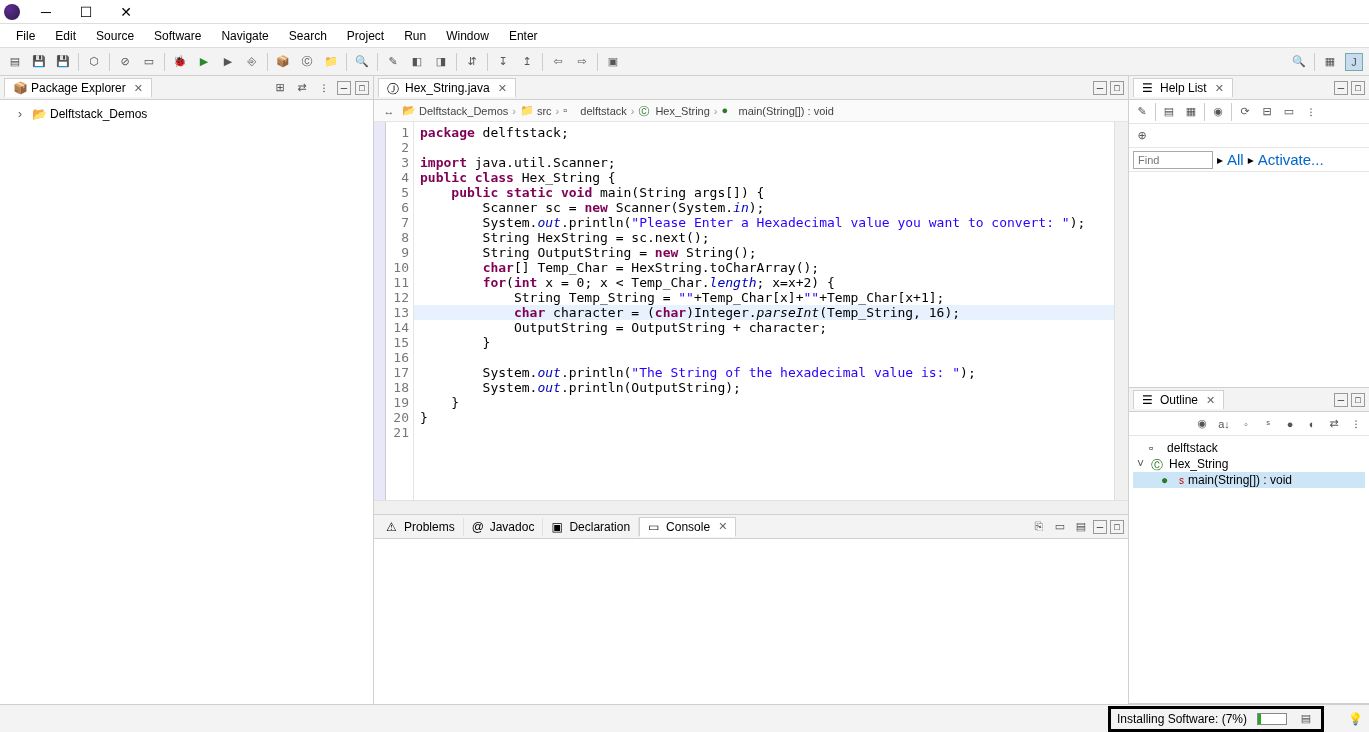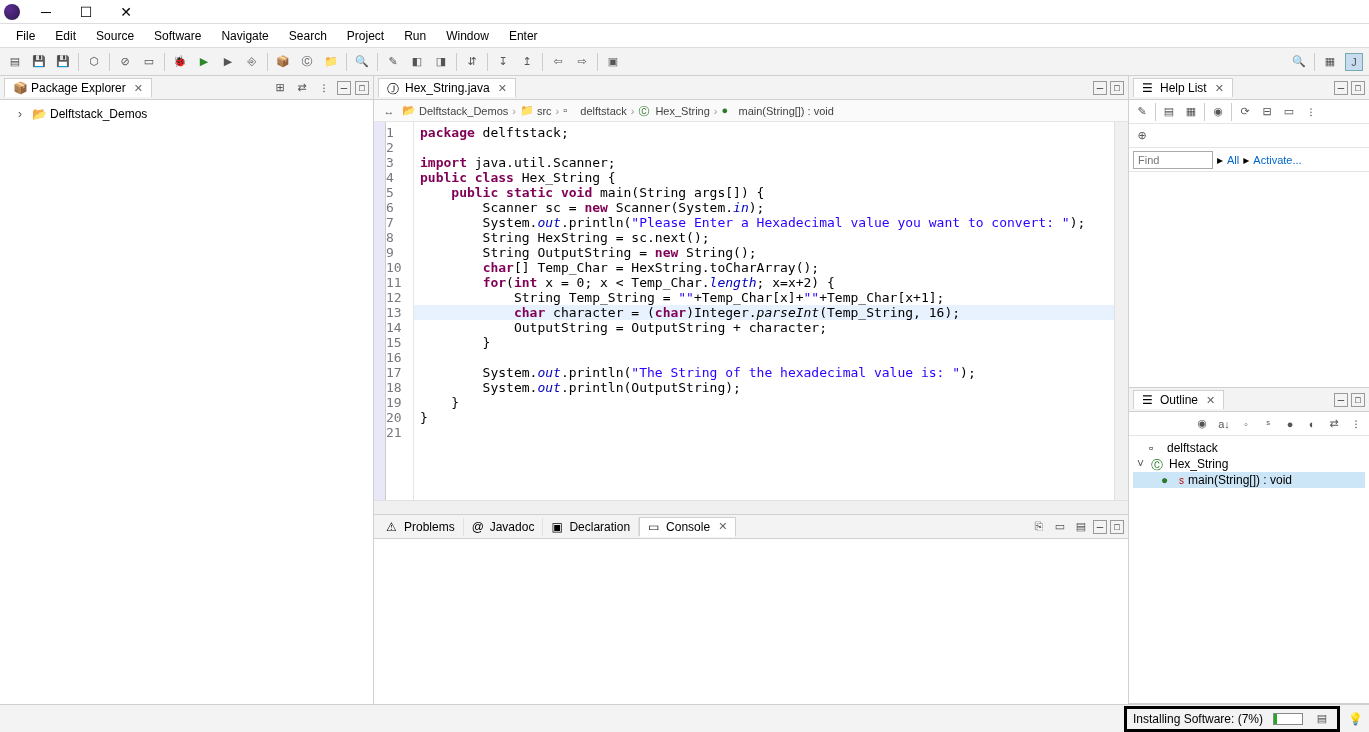--- a/index.html
+++ b/index.html
@@ -22,21 +22,21 @@
   .panel-tb-right { margin-left: auto; display: flex; gap: 4px; align-items: center; }
   .panel-body { flex: 1; padding: 6px; font-size: 12px; }
   .tree-item { display: flex; align-items: center; gap: 4px; padding: 1px 0 1px 12px; }
   .tree-caret { width: 10px; color: #555; }
   .center-panel { flex: 1; display: flex; flex-direction: column; border-right: 1px solid #d0d0d0; overflow: hidden; }
   .editor-tabs { height: 24px; background: #f3f3f3; border-bottom: 1px solid #d0d0d0; display: flex; align-items: center; padding: 0 4px; }
   .breadcrumb { height: 22px; background: #fafafa; border-bottom: 1px solid #e5e5e5; display: flex; align-items: center; padding: 0 6px; font-size: 11px; color: #444; gap: 4px; flex-wrap: nowrap; }
   .breadcrumb .sep { color: #999; }
   .breadcrumb .crumb { display: inline-flex; align-items: center; gap: 3px; }
   .editor { flex: 1; display: flex; font-family: Consolas, monospace; font-size: 13px; background: #fff; overflow: auto; position: relative; }
-  .gutter { width: 28px; background: #fff; color: #787878; border-right: 1px solid #e5e5e5; padding: 3px 4px 3px 0; line-height: 15px; }
+  .gutter { width: 28px; background: #fff; text-align: right; color: #787878; border-right: 1px solid #e5e5e5; padding: 3px 4px 3px 0; line-height: 15px; }
   .code { flex: 1; padding: 3px 6px; line-height: 15px; white-space: pre; }
   .margin { width: 12px; background: #e8e8f8; border-right: 1px solid #ccc; }
   .over-ruler { width: 14px; background: #f0f0f0; border-left: 1px solid #e0e0e0; }
   .hl-line { position: absolute; left: 40px; right: 14px; height: 15px; background: #e8f2fe; z-index: 0; }
   .code, .gutter, .margin { position: relative; z-index: 1; }
   .kw { color: #7f0055; font-weight: bold; }
   .str { color: #2a00ff; }
   .fld { color: #0000c0; font-style: italic; }
   .mth { font-style: italic; }
   .bottom-dock { height: 190px; border-top: 1px solid #d0d0d0; display: flex; flex-direction: column; background: #fff; }
@@ -45,26 +45,26 @@
   .btab.active { background: #fff; border: 1px solid #d0d0d0; border-bottom: 1px solid #fff; }
   .btab .x { font-size: 11px; color: #666; padding-left: 4px; }
   .console-body { flex: 1; padding: 4px 8px; font-size: 12px; }
   .right-col { width: 240px; display: flex; flex-direction: column; }
   .right-panel { background: #fff; border-bottom: 1px solid #d0d0d0; display: flex; flex-direction: column; }
   .rp-top { flex: 0 0 312px; }
   .rp-bottom { flex: 1; }
   .task-toolbar { height: 24px; border-bottom: 1px solid #e5e5e5; display: flex; align-items: center; padding: 0 4px; gap: 4px; }
   .task-row2 { height: 24px; border-bottom: 1px solid #e5e5e5; display: flex; align-items: center; padding: 0 4px; gap: 4px; }
   .task-find { width: 80px; height: 18px; border: 1px solid #aaa; font-size: 11px; padding: 1px 4px; }
-  .task-link { color: #0066cc; font-size: 11px; cursor: default; }
+  .task-link { color: #0066cc; font-size: 15px; cursor: default; }
   .outline-tb { height: 24px; border-bottom: 1px solid #e5e5e5; display: flex; align-items: center; padding: 0 4px; gap: 4px; justify-content: flex-end; }
   .outline-body { padding: 4px; font-size: 12px; }
   .o-item { display: flex; align-items: center; gap: 4px; padding: 1px 0; }
   .o-sel { background: #cde6f7; }
-  .statusbar { height: 28px; background: #f3f3f3; border-top: 1px solid #d0d0d0; display: flex; align-items: center; justify-content: flex-end; padding: 0 6px; gap: 8px; }
+  .statusbar { height: 28px; background: #f3f3f3; border-top: 1px solid #d0d0d0; display: flex; align-items: center; justify-content: flex-end; padding: 0 6px; gap: 24px; }
   .status-box { border: 3px solid #000; padding: 2px 6px; display: flex; align-items: center; gap: 10px; height: 26px; }
   .progress { width: 30px; height: 12px; border: 1px solid #888; position: relative; background: #fff; }
   .progress-fill { position: absolute; left: 0; top: 0; bottom: 0; width: 40%; background: #26a826; }
   .min-max { display: flex; gap: 3px; margin-left: auto; }
   .mm { width: 14px; height: 14px; border: 1px solid #999; font-size: 9px; line-height: 12px; text-align: center; cursor: default; }
   .ico { width: 14px; height: 14px; display: inline-block; }
   .bulb { color: #d4a017; }
   .editor-scrollbar { height: 14px; background: #f0f0f0; border-top: 1px solid #e0e0e0; }
 </style>
 </head>

